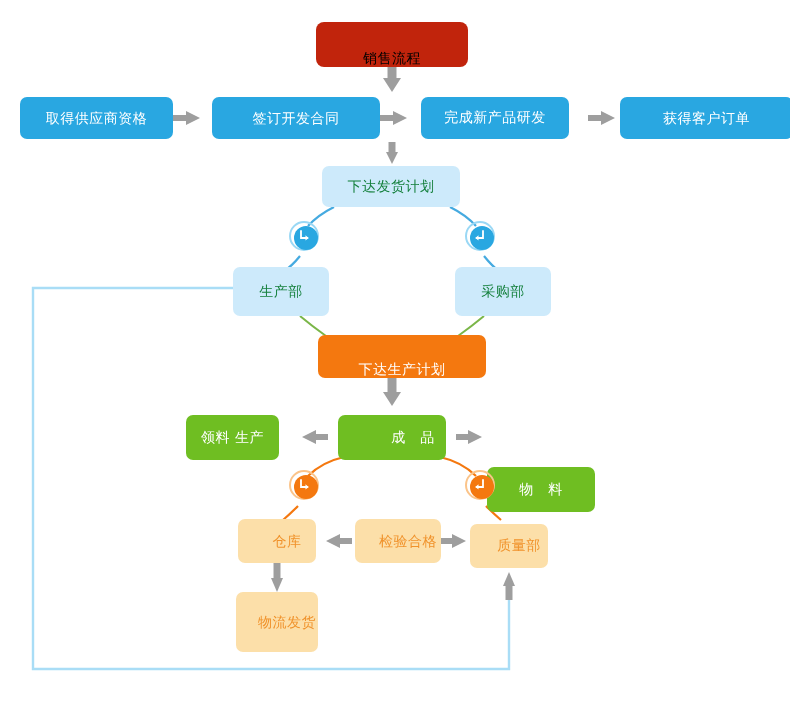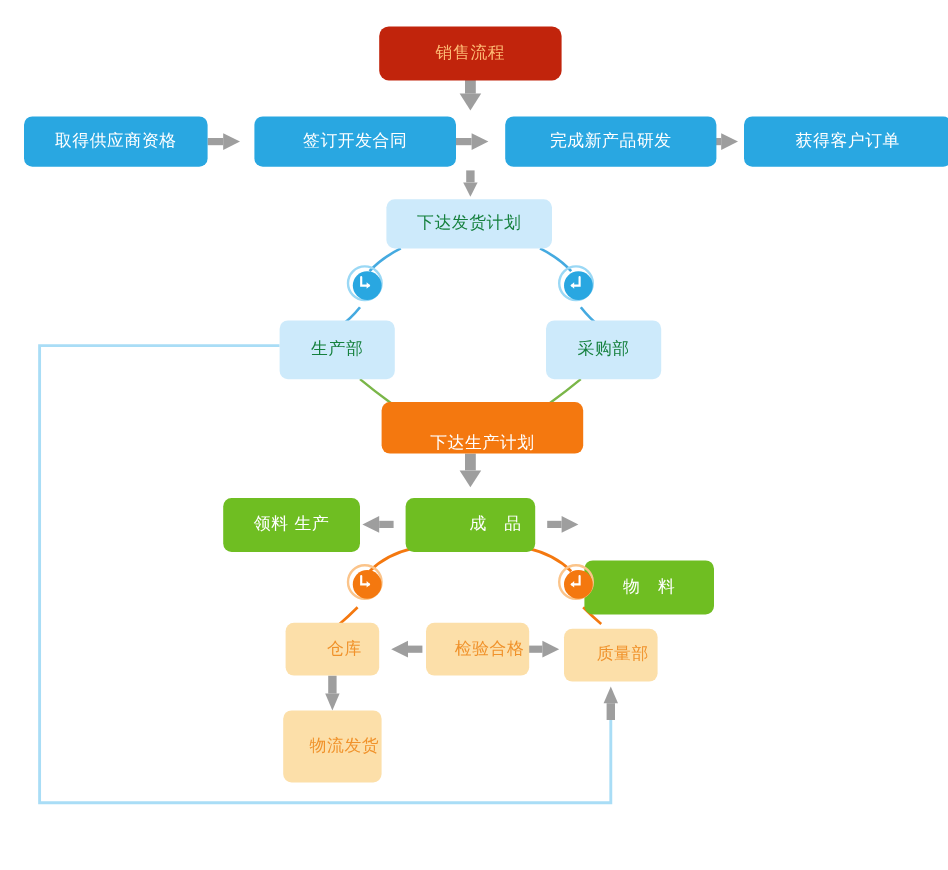--- a/index.html
+++ b/index.html
@@ -19,21 +19,21 @@
     text-align:center;
     border-radius:7px;
     box-sizing:border-box;
     font-size:14px;
     line-height:1.2;
     letter-spacing:0.5px;
     white-space:nowrap;
   }
 
   
-  .n-red{background:#c1240c;color:#fdba74;border-radius:8px;}
+  .n-red{background:#c1240c;color:#000000;border-radius:8px;align-items:flex-end;}
   .n-blue{background:#29a7e1;color:#ffffff;}
   .n-lightblue{background:#cdeafb;color:#15803d;}
   .n-orange{background:#f4780f;color:#ffffff;}
   .n-green{background:#6fbe22;color:#ffffff;}
   .n-peach{background:#fcdfa9;color:#f0922b;padding-left:20px;}
 
   
   .badge{
     position:absolute;
     width:30px;height:30px;
@@ -139,21 +139,21 @@
   <div class="node n-red" style="left:316px;top:22px;width:152px;height:45px;">
     <span>销售流程</span>
   </div>
 
   <div class="node n-blue" style="left:20px;top:97px;width:153px;height:42px;">
     <span>取得供应商资格</span>
   </div>
   <div class="node n-blue" style="left:212px;top:97px;width:168px;height:42px;">
     <span>签订开发合同</span>
   </div>
-  <div class="node n-blue" style="left:421px;top:97px;width:176px;height:42px;">
+  <div class="node n-blue" style="left:421px;top:97px;width:148px;height:42px;font-family:Liberation Serif, serif;">
     <span>完成新产品研发</span>
   </div>
   <div class="node n-blue" style="left:620px;top:97px;width:173px;height:42px;">
     <span>获得客户订单</span>
   </div>
 
   <div class="node n-lightblue" style="left:322px;top:166px;width:138px;height:41px;">
     <span>下达发货计划</span>
   </div>
 
@@ -176,21 +176,21 @@
     <span>生产部</span>
   </div>
   <div class="node n-lightblue" style="left:455px;top:267px;width:96px;height:49px;">
     <span>采购部</span>
   </div>
 
   <div class="node n-orange" style="left:318px;top:335px;width:168px;height:43px;align-items:flex-end;">
     <span>下达生产计划</span>
   </div>
 
-  <div class="node n-green" style="left:186px;top:415px;width:114px;height:45px;text-align:center;">
+  <div class="node n-green" style="left:186px;top:415px;width:93px;height:45px;text-align:center;">
     <span>领料  生产</span>
   </div>
   <div class="node n-green" style="left:338px;top:415px;width:108px;height:45px;padding-left:42px;">
     <span>成　品</span>
   </div>
   <div class="node n-green" style="left:487px;top:439px;width:108px;height:45px;margin-top:28px;">
     <span>物　料</span>
   </div>
 
   <div class="badge badge-orange" style="left:289px;top:470px;">

